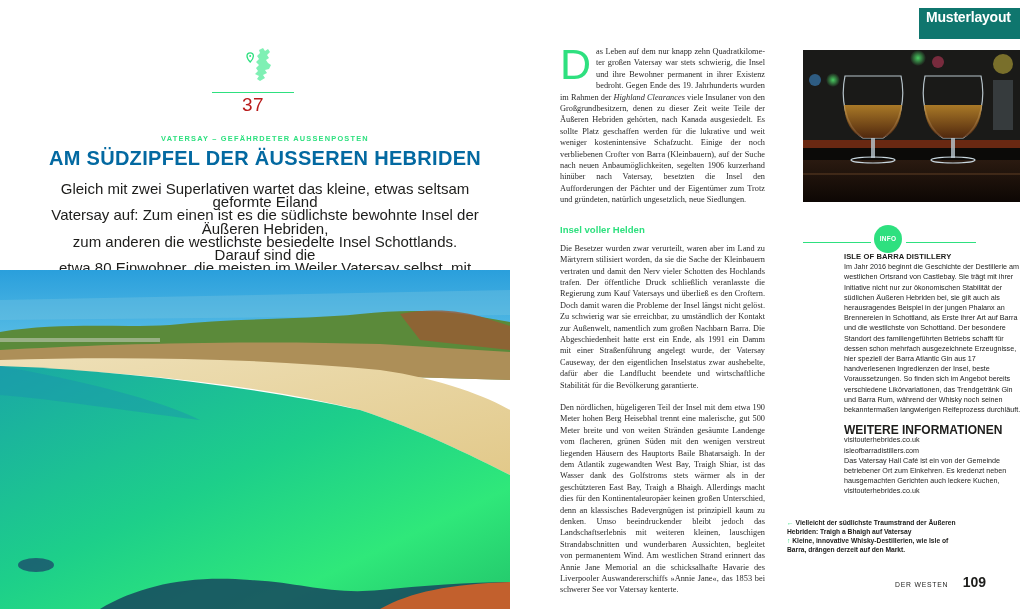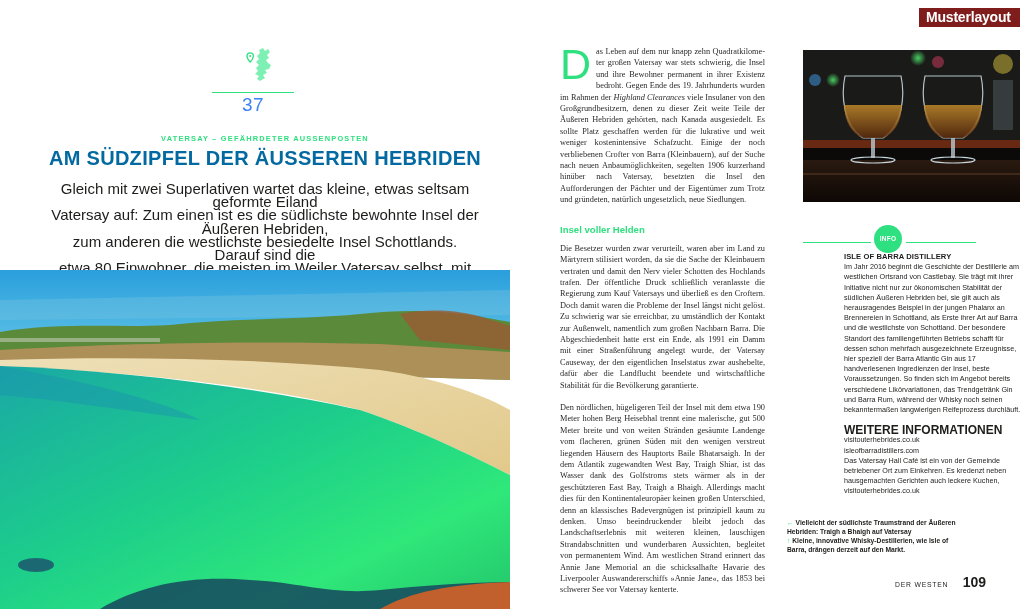--- a/index.html
+++ b/index.html
@@ -4,21 +4,21 @@
 <style>
   * { box-sizing: border-box; margin: 0; padding: 0; }
   html, body { width: 1020px; height: 609px; overflow: hidden; background: #ffffff; }
   body { position: relative; font-family: "DejaVu Sans", sans-serif; color: #1d1d1b; }
 
   
   .map-block { position: absolute; left: 232px; top: 46px; width: 60px; height: 40px; }
   .map-block svg { width: 60px; height: 40px; display: block; }
   .number-rule { position: absolute; left: 212px; top: 92px; width: 82px; height: 1px; background: #2ee07f; }
   .chapter-number { position: absolute; left: 212px; top: 94px; width: 82px; text-align: center;
-    font-family: "Liberation Sans", sans-serif; font-size: 19px; color: #3b82f6; letter-spacing: 0.5px; }
+    font-family: "Liberation Sans", sans-serif; font-size: 19px; color: #b91c1c; letter-spacing: 0.5px; }
 
   .kicker { position: absolute; left: 40px; top: 134px; width: 450px; text-align: center;
     font-family: "Liberation Sans", sans-serif; font-weight: bold; font-size: 7.4px; letter-spacing: 1.2px; color: #2ee07f; }
   .headline { position: absolute; left: 40px; top: 147px; width: 450px; text-align: center;
     font-family: "Liberation Sans", sans-serif; font-weight: bold; font-size: 20px; color: #0369a1; letter-spacing: 0.3px; white-space: nowrap; }
   .intro { position: absolute; left: 50px; top: 182px; width: 430px; text-align: center;
     font-family: "Liberation Sans", sans-serif; font-size: 15px; line-height: 13.2px; color: #1d1d1b; }
 
   
   .beach-photo { position: absolute; left: 0; top: 270px; width: 510px; height: 339px; overflow: hidden; }
@@ -28,21 +28,21 @@
   .col-mid { position: absolute; left: 560px; top: 46px; width: 205px;
     font-family: "Liberation Serif", serif; font-size: 8.3px; line-height: 11.4px; color: #2a2a2a; text-align: justify; hyphens: manual; }
   .dropcap { float: left; font-family: "Liberation Sans", sans-serif; font-size: 43px; line-height: 34px;
     color: #2ee07f; margin: 1px 5px 0 0; height: 34px; }
   .col-mid p { margin-bottom: 11px; }
   .col-mid em { font-style: italic; }
   .subhead { font-family: "Liberation Sans", sans-serif; font-weight: bold; font-size: 9.6px; color: #2ee07f;
     margin: 18px 0 7px 0; line-height: 12px; text-align: left; }
 
   
-  .badge { position: absolute; left: 919px; top: 8px; width: 101px; height: 19px; background: #7f1d1d; color: #fff;
+  .badge { position: absolute; left: 919px; top: 8px; width: 101px; height: 31px; background: #0f766e; color: #fff;
     font-family: "Liberation Sans", sans-serif; font-weight: bold; font-size: 14px; line-height: 19px; padding-left: 7px; letter-spacing: -0.2px; }
   .glasses-photo { position: absolute; left: 803px; top: 50px; width: 217px; height: 152px; overflow: hidden; }
   .glasses-photo svg { width: 217px; height: 152px; display: block; }
 
   .info-rule-l { position: absolute; left: 803px; top: 242px; width: 68px; height: 1px; background: #2ee07f; }
   .info-rule-r { position: absolute; left: 906px; top: 242px; width: 70px; height: 1px; background: #2ee07f; }
   .info-dot { position: absolute; left: 874px; top: 225px; width: 28px; height: 28px; border-radius: 50%; background: #2ee07f;
     color: #fff; font-family: "Liberation Sans", sans-serif; font-weight: bold; font-size: 6.5px; line-height: 28px; text-align: center; letter-spacing: 0.3px; }
 
   .info-box { position: absolute; left: 844px; top: 252px; width: 178px;

